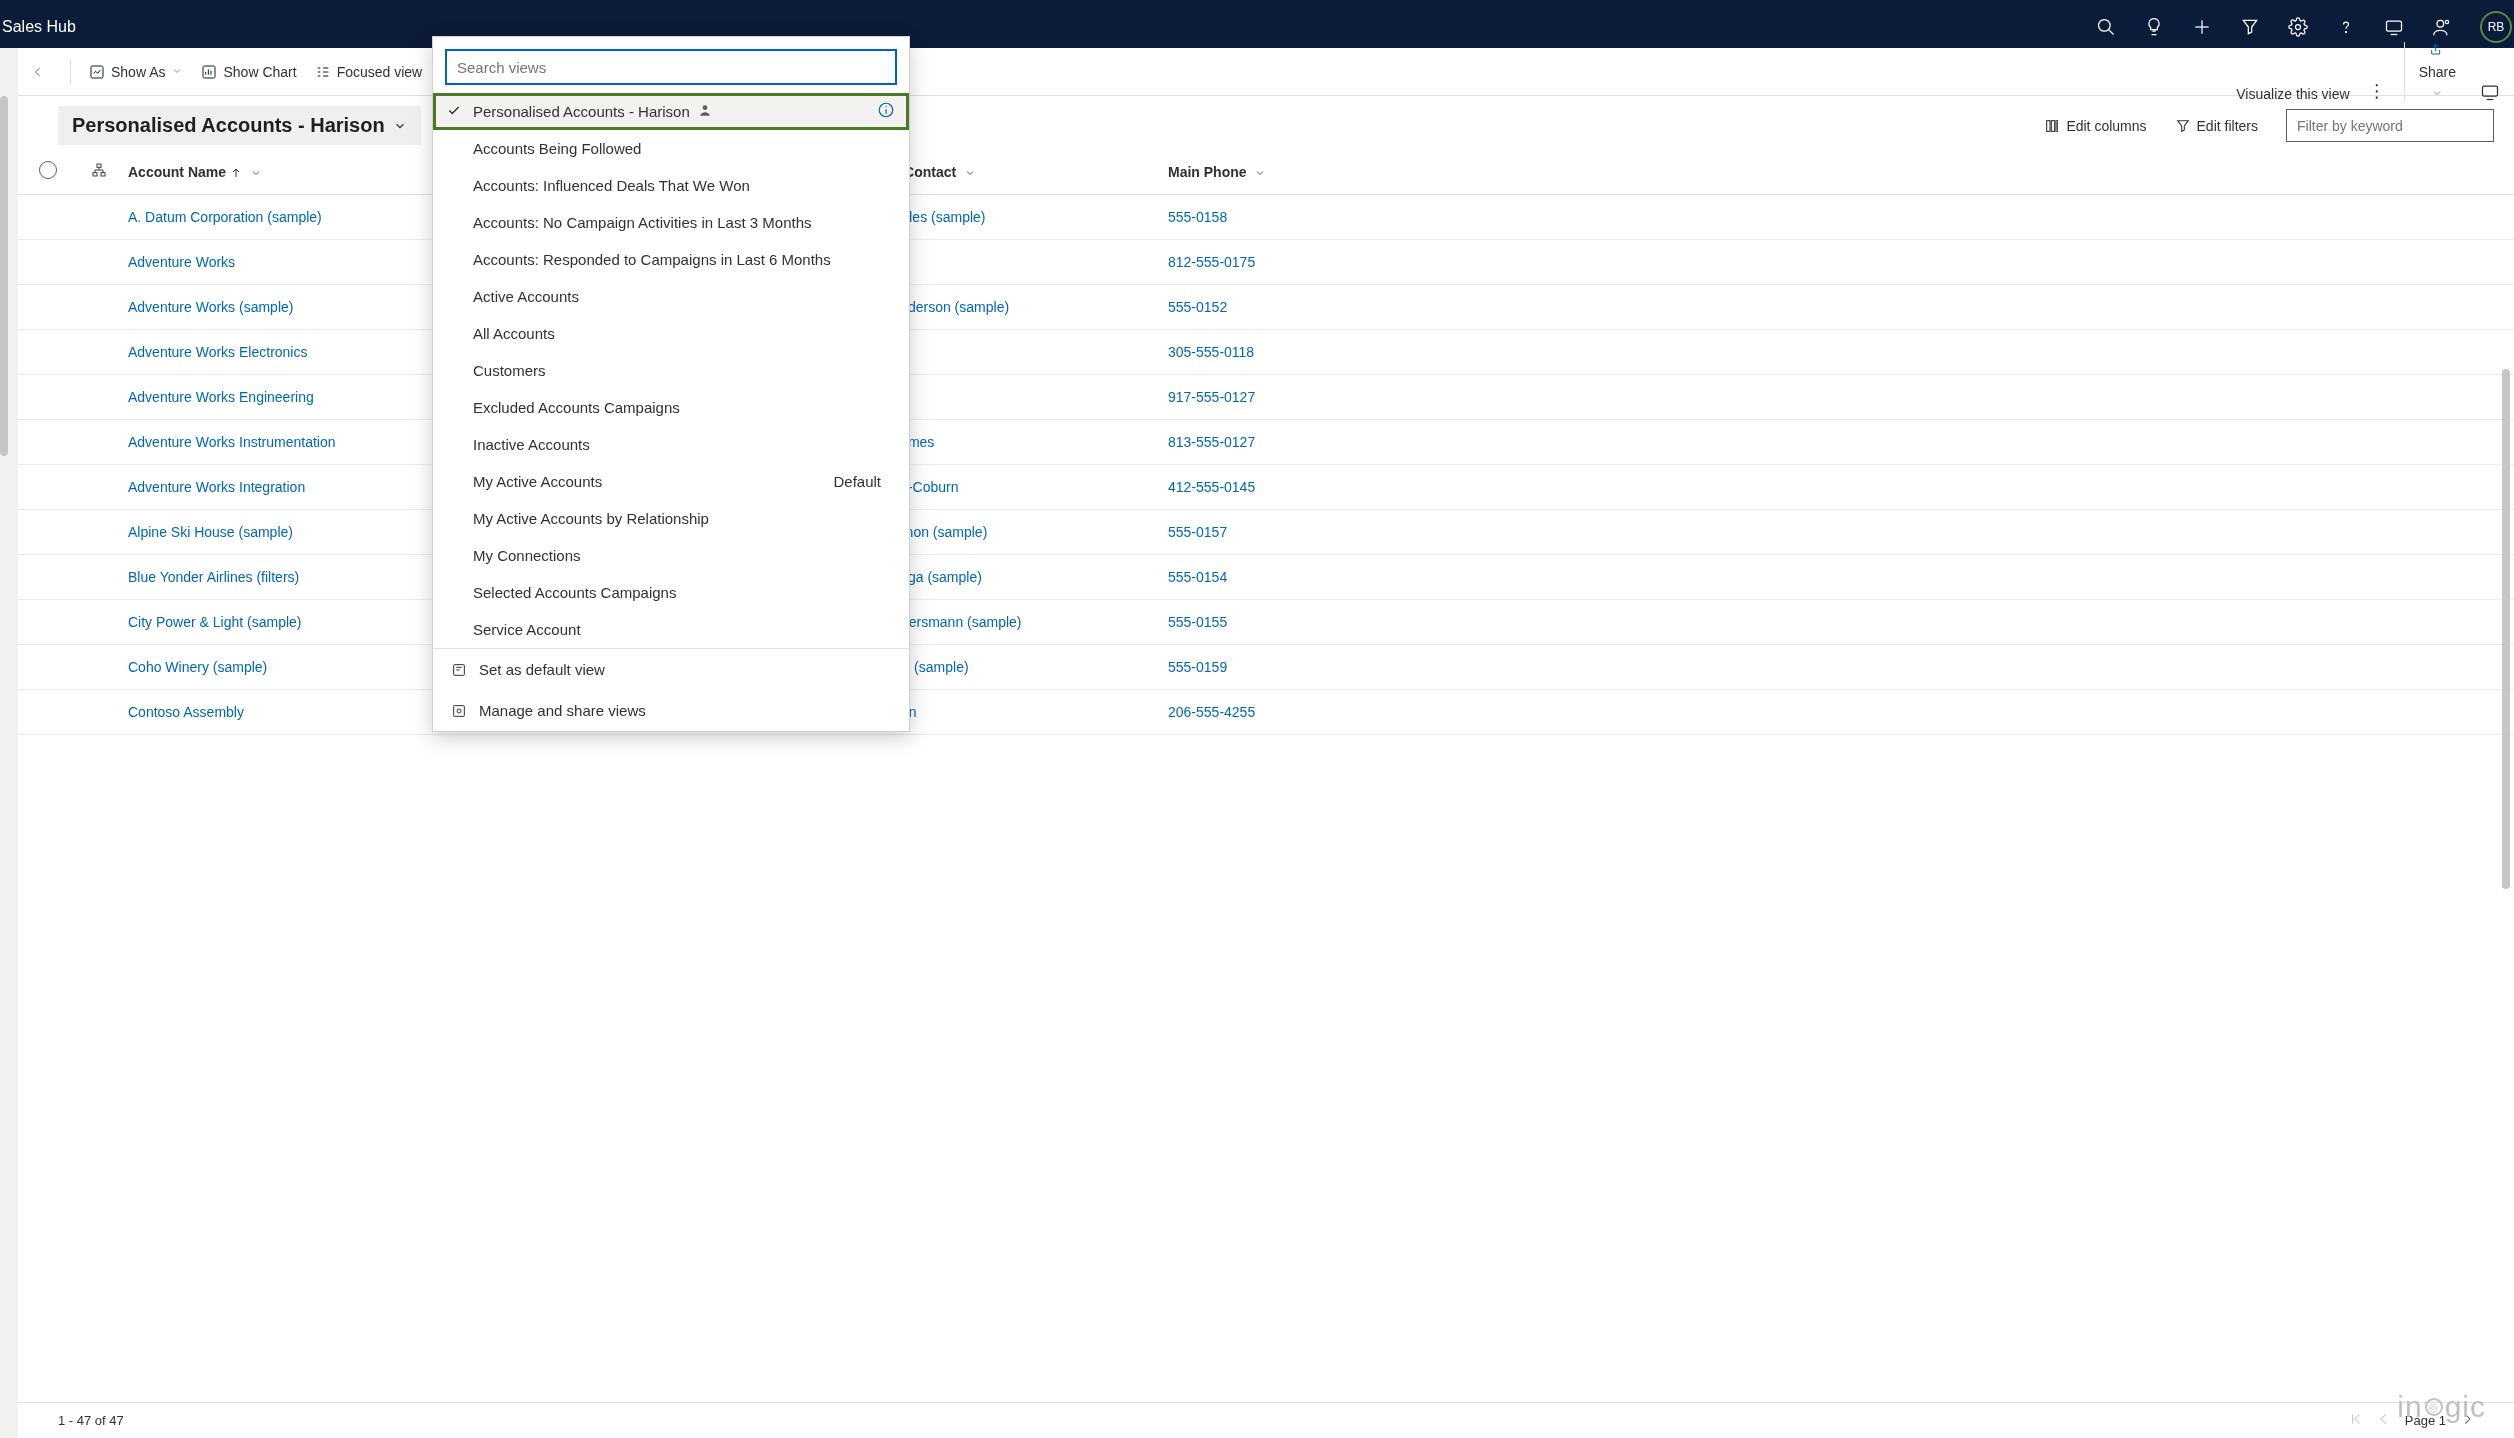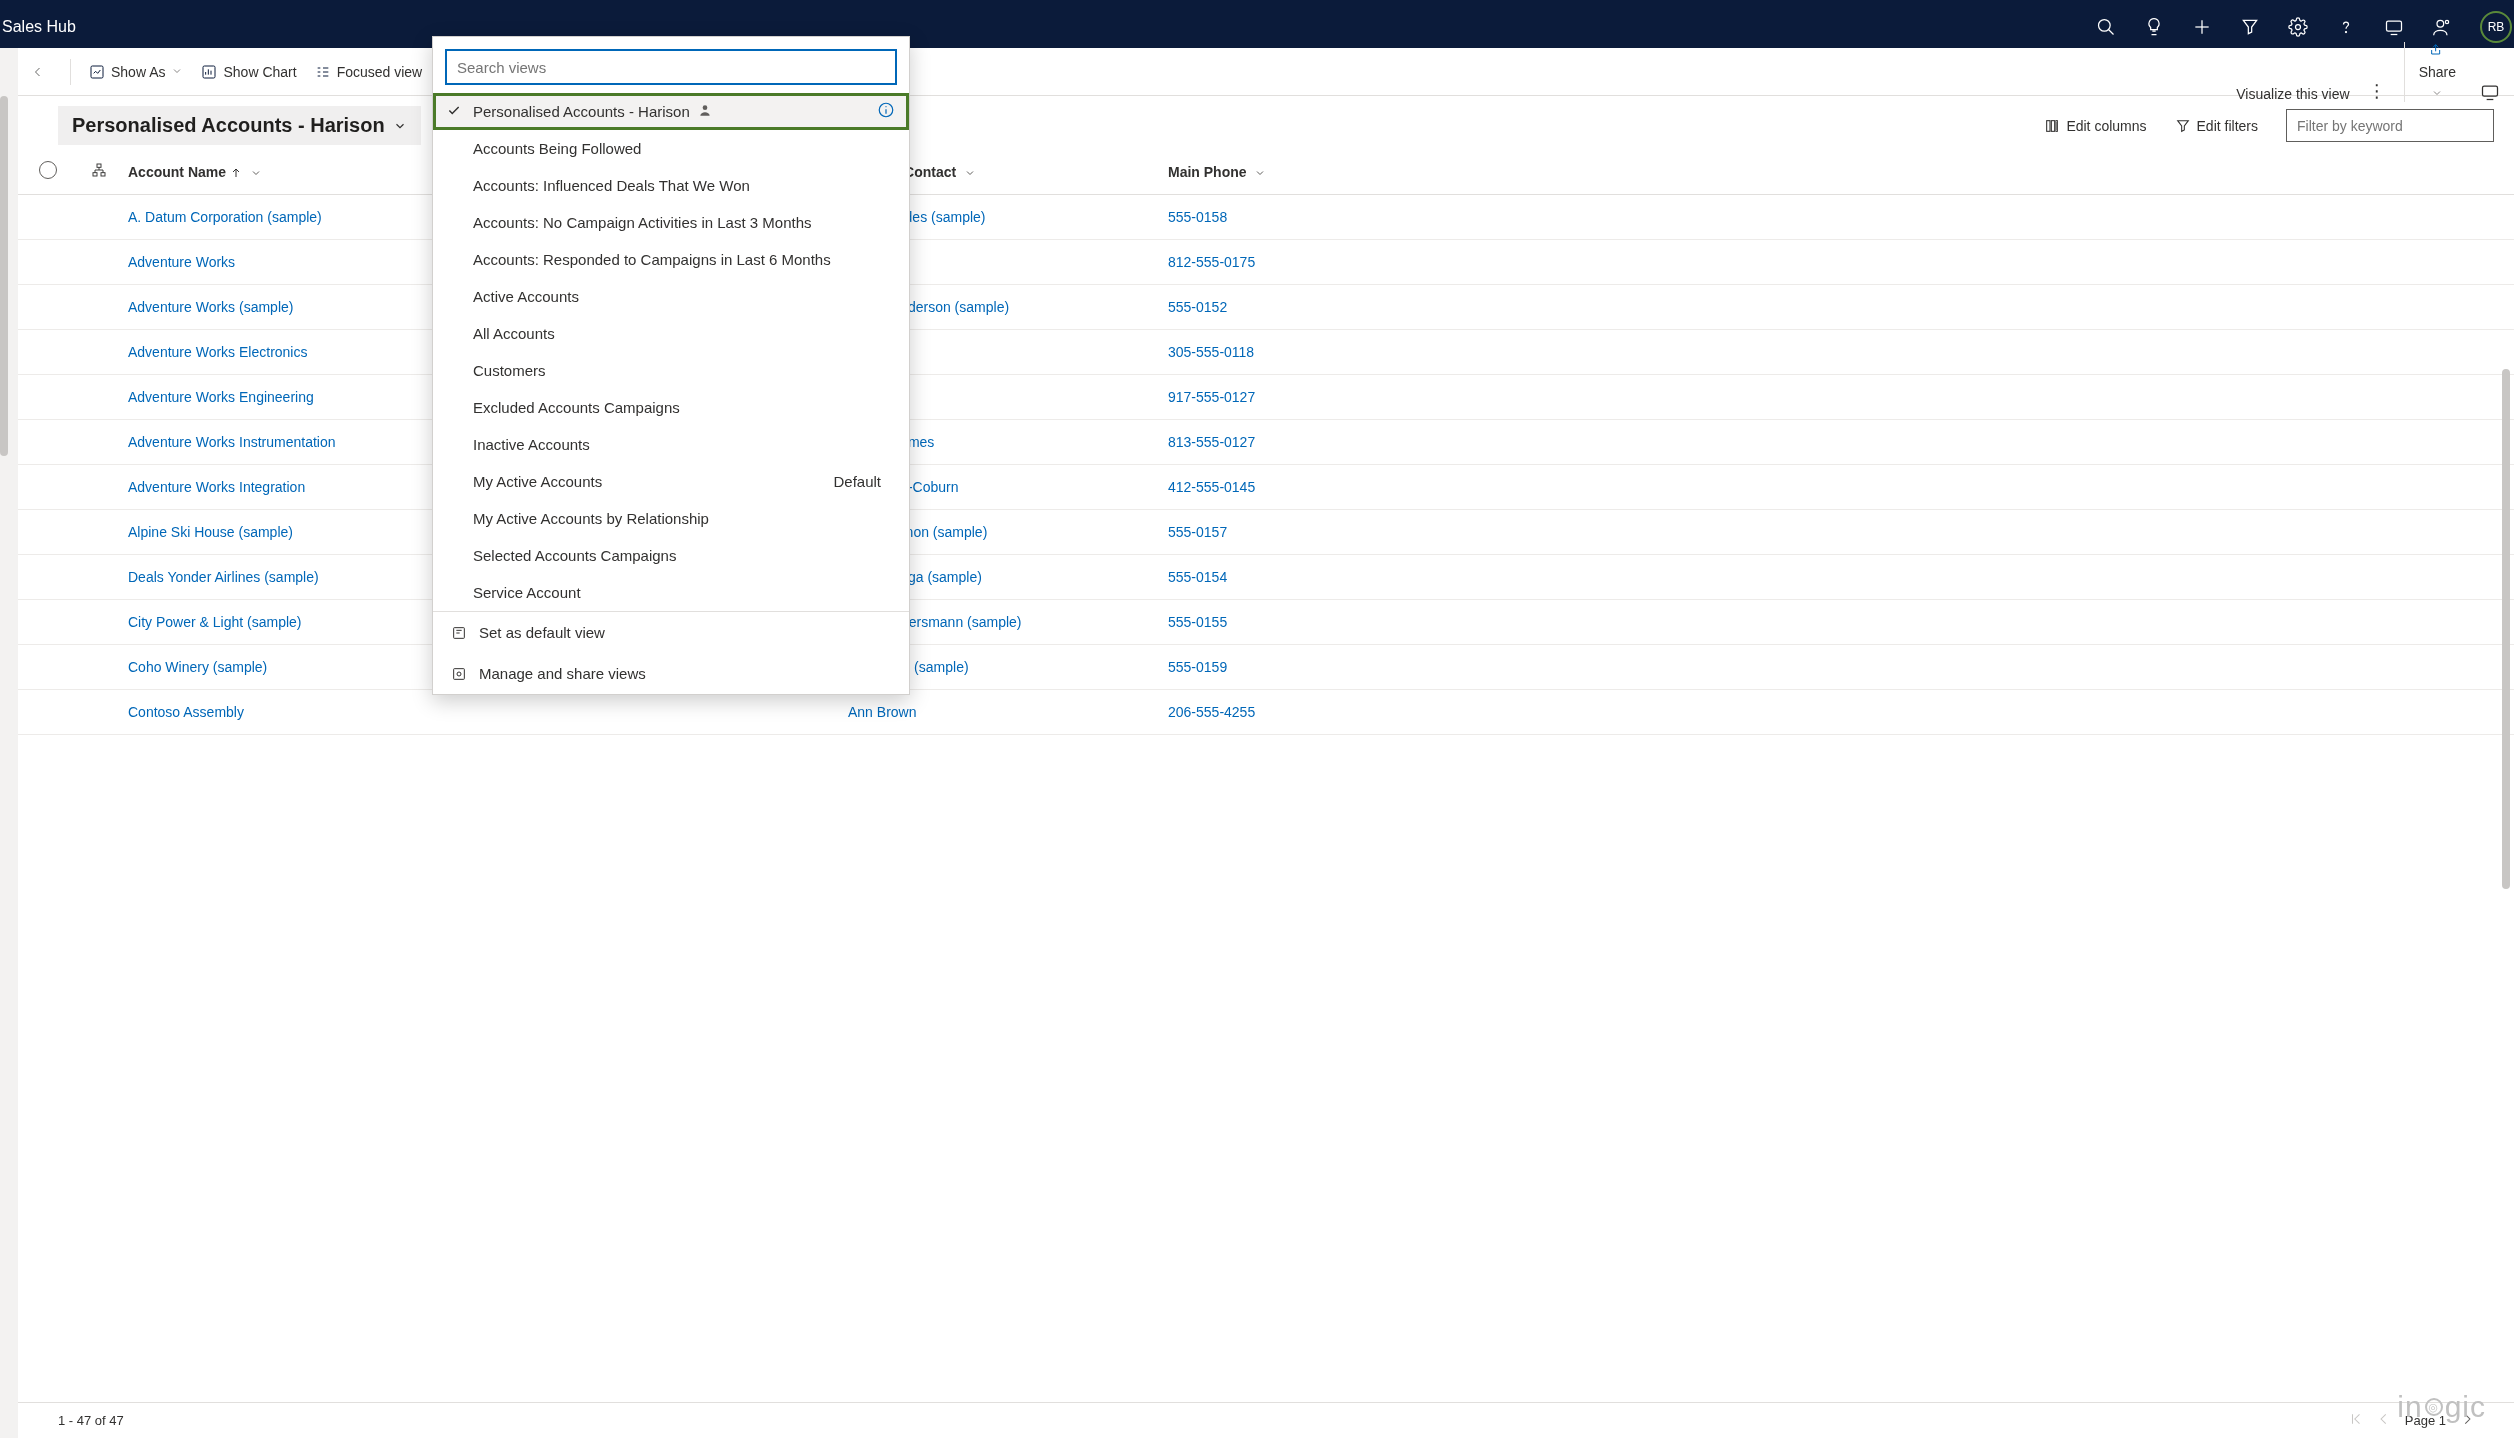--- a/index.html
+++ b/index.html
@@ -335,21 +335,21 @@
     <td></td>
     <td><a href="#">Alpine Ski House (sample)</a></td>
     <td></td>
     <td><a href="#">Paul Cannon (sample)</a></td>
     <td><a href="#">555-0157</a></td>
     <td></td>
           </tr>
           <tr>
     <td></td>
     <td></td>
-    <td><a href="#">Deals Yonder Airlines (sample)</a></td>
+    <td><a href="#">Blue Yonder Airlines (filters)</a></td>
     <td></td>
     <td><a href="#">Sidney Higa (sample)</a></td>
     <td><a href="#">555-0154</a></td>
     <td></td>
           </tr>
           <tr>
     <td></td>
     <td></td>
     <td><a href="#">City Power &amp; Light (sample)</a></td>
     <td></td>
@@ -450,20 +450,23 @@
         <span>Inactive Accounts</span>
       </div>
       <div class="vd-item">
         <span>My Active Accounts</span>
         <span class="vd-default">Default</span>
       </div>
       <div class="vd-item">
         <span>My Active Accounts by Relationship</span>
       </div>
       <div class="vd-item">
+        <span>My Connections</span>
+      </div>
+      <div class="vd-item">
         <span>Selected Accounts Campaigns</span>
       </div>
       <div class="vd-item">
         <span>Service Account</span>
       </div>
     </div>
   <div class="vd-footer">
     <div class="vd-foot-item">
       <svg viewBox="0 0 24 24">
           <rect x="4" y="4" width="16" height="16" rx="1"></rect>

